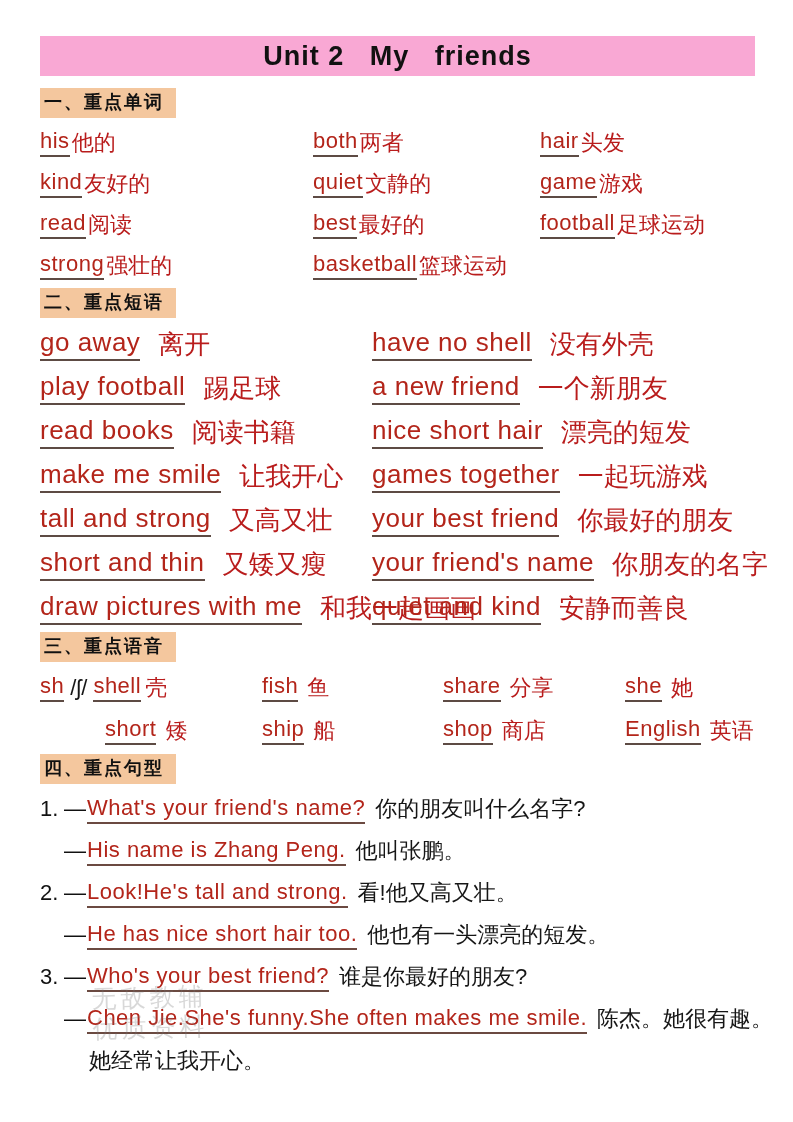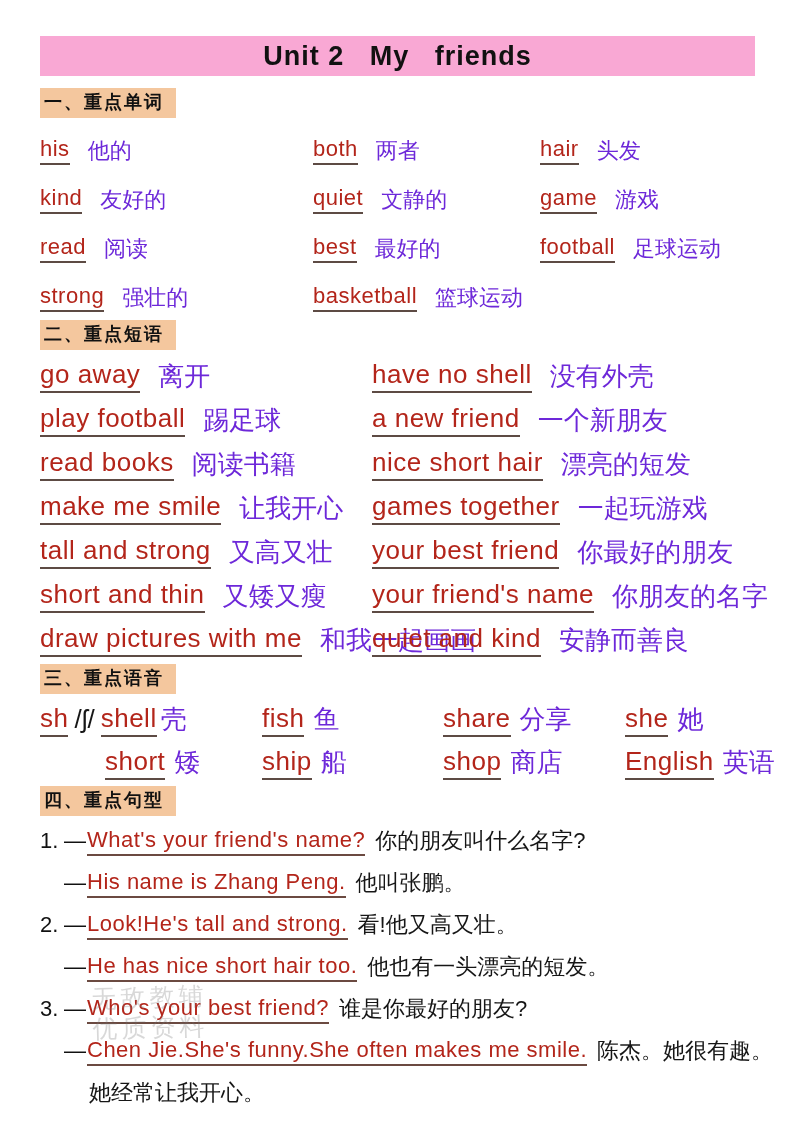--- a/index.html
+++ b/index.html
@@ -37,42 +37,42 @@
   }
 
   
   .en {
     color: #b3251a;
     border-bottom: 2px solid #5d4b44;
     padding-bottom: 1px;
     letter-spacing: 0.5px;
     white-space: nowrap;
   }
-  .zh { color: #6d28d9; white-space: nowrap; }
+  .zh { color: #b91c1c; white-space: nowrap; }
 
   
   .words-grid {
     display: grid;
     grid-template-columns: 273px 227px 1fr;
   }
-  .words-grid .cell { height: 41px; display: flex; align-items: center; gap: 18px; font-size: 22px; margin-top: 8px; }
+  .words-grid .cell { height: 41px; display: flex; align-items: center; gap: 2px; font-size: 22px; }
 
   
   .phrases-grid {
     display: grid;
     grid-template-columns: 332px 1fr;
   }
   .phrases-grid .cell { height: 44px; display: flex; align-items: center; gap: 18px; font-size: 26px; }
 
   
   .phonics-grid {
     display: grid;
     grid-template-columns: 222px 181px 182px 1fr;
   }
-  .phonics-grid .cell { height: 43px; display: flex; align-items: center; gap: 9px; font-size: 26px; }
+  .phonics-grid .cell { height: 43px; display: flex; align-items: center; gap: 9px; font-size: 22px; }
   .phonics-lead { gap: 4px !important; }
   .phonics-lead .ipa { color: #161616; padding: 0 2px; }
   .indent-cell { padding-left: 65px; }
 
   
   .sentences { font-size: 22px; }
   .sent-line { display: flex; align-items: center; min-height: 42px; }
   .sent-num { width: 24px; flex: 0 0 24px; color: #111; }
   .sent-indent { width: 24px; flex: 0 0 24px; }
   .dash { color: #111; flex: 0 0 auto; margin-right: 1px; }

